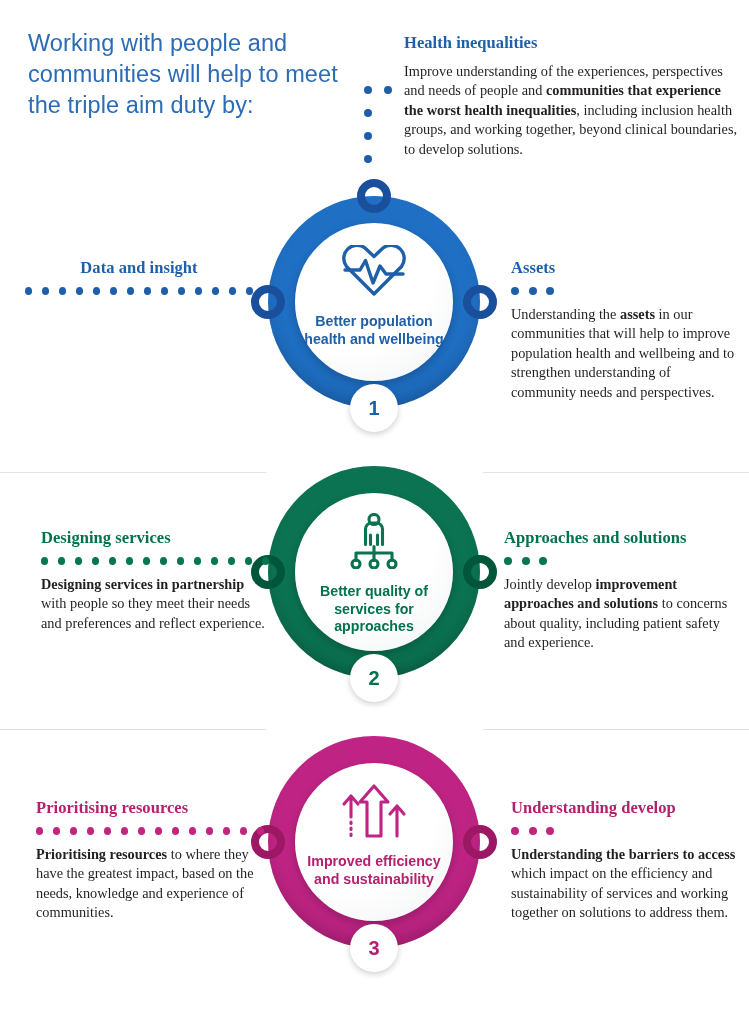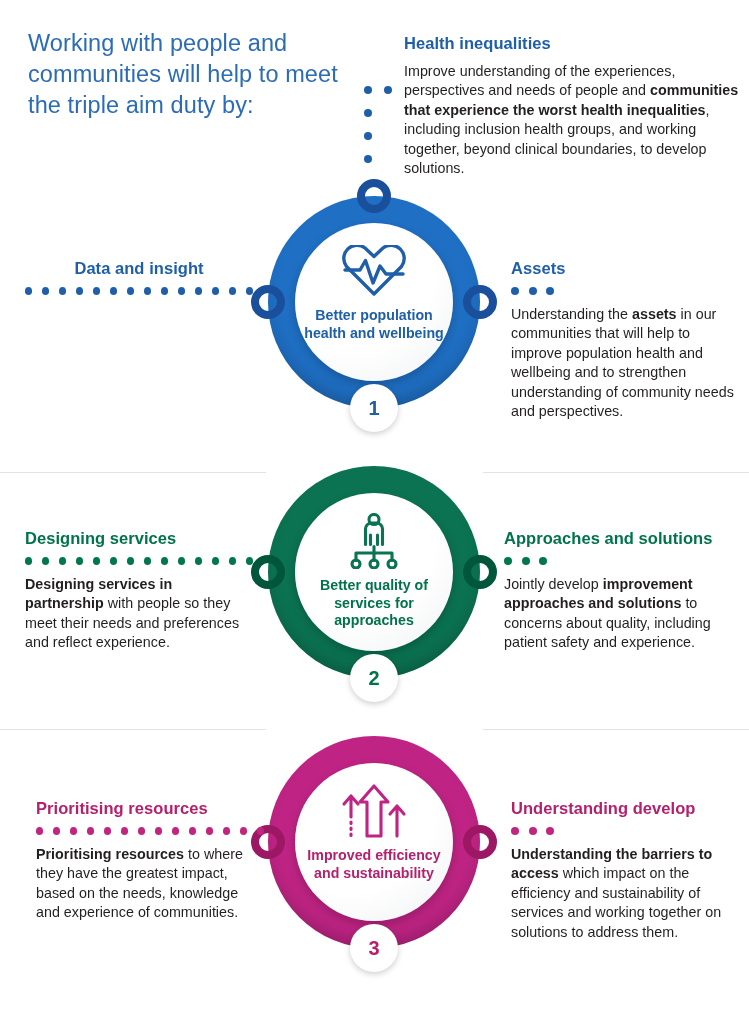--- a/index.html
+++ b/index.html
@@ -15,21 +15,21 @@
   .title {
     position: absolute; left: 28px; top: 28px; width: 340px;
     font-size: 23.5px; line-height: 31px; font-weight: 400;
     color: #2b6cb5; letter-spacing: 0.1px;
   }
 
   
   .divider { position: absolute; height: 1px; background: #e3e3e3; }
 
   
-  .block { position: absolute; }
+  .block { position: absolute; font-family: Liberation Serif, serif; }
   .block .hd {
     font-size: 16.5px; font-weight: 700; line-height: 20px;
     margin-bottom: 9px; letter-spacing: 0.05px;
   }
   .block .body {
     font-size: 14.3px; line-height: 19.4px; color: #231f20;
     letter-spacing: 0.01px;
   }
   .block .body b { font-weight: 700; }
 
@@ -67,21 +67,21 @@
   .hub .inner {
     position: absolute; left: 27px; top: 27px; width: 158px; height: 158px;
     border-radius: 50%;
     background: radial-gradient(circle at 36% 30%, #ffffff 55%, #eef0f2 100%);
     box-shadow: 0 4px 10px rgba(0,0,0,0.22);
     display: flex; flex-direction: column; align-items: center; justify-content: flex-start;
     padding-top: 22px;
   }
   .hub .inner .glyph { height: 52px; display: flex; align-items: center; justify-content: center; }
   .hub .inner .caption {
-    margin-top: 10px; text-align: center;
+    margin-top: 16px; text-align: center;
     font-size: 14.2px; line-height: 17.6px; font-weight: 700;
   }
 
   
   .ring {
     position: absolute; width: 34px; height: 34px; border-radius: 50%;
     border: 8px solid #1a4f9c; top: 89px;
   }
   .ring.green-r  { border-color: #00563a; }
   .ring.magenta-r{ border-color: #9c1764; }
@@ -188,21 +188,21 @@
           <circle cx="13" cy="51" r="4"></circle>
           <circle cx="31" cy="51" r="4"></circle>
           <circle cx="49" cy="51" r="4"></circle>
         </svg>
       </div>
       <div class="caption c-green">Better quality of services for approaches</div>
     </div>
     <div class="badge c-green">2</div>
   </div>
 
-  <div class="block" style="left:25px; top:528px; width:228px;">
+  <div class="block" style="left:41px; top:528px; width:228px;">
     <div class="hd c-green">Designing services</div>
     <div class="dotrow">
         <i class="bg-green"></i>
         <i class="bg-green"></i>
         <i class="bg-green"></i>
         <i class="bg-green"></i>
         <i class="bg-green"></i>
         <i class="bg-green"></i>
         <i class="bg-green"></i>
         <i class="bg-green"></i>

